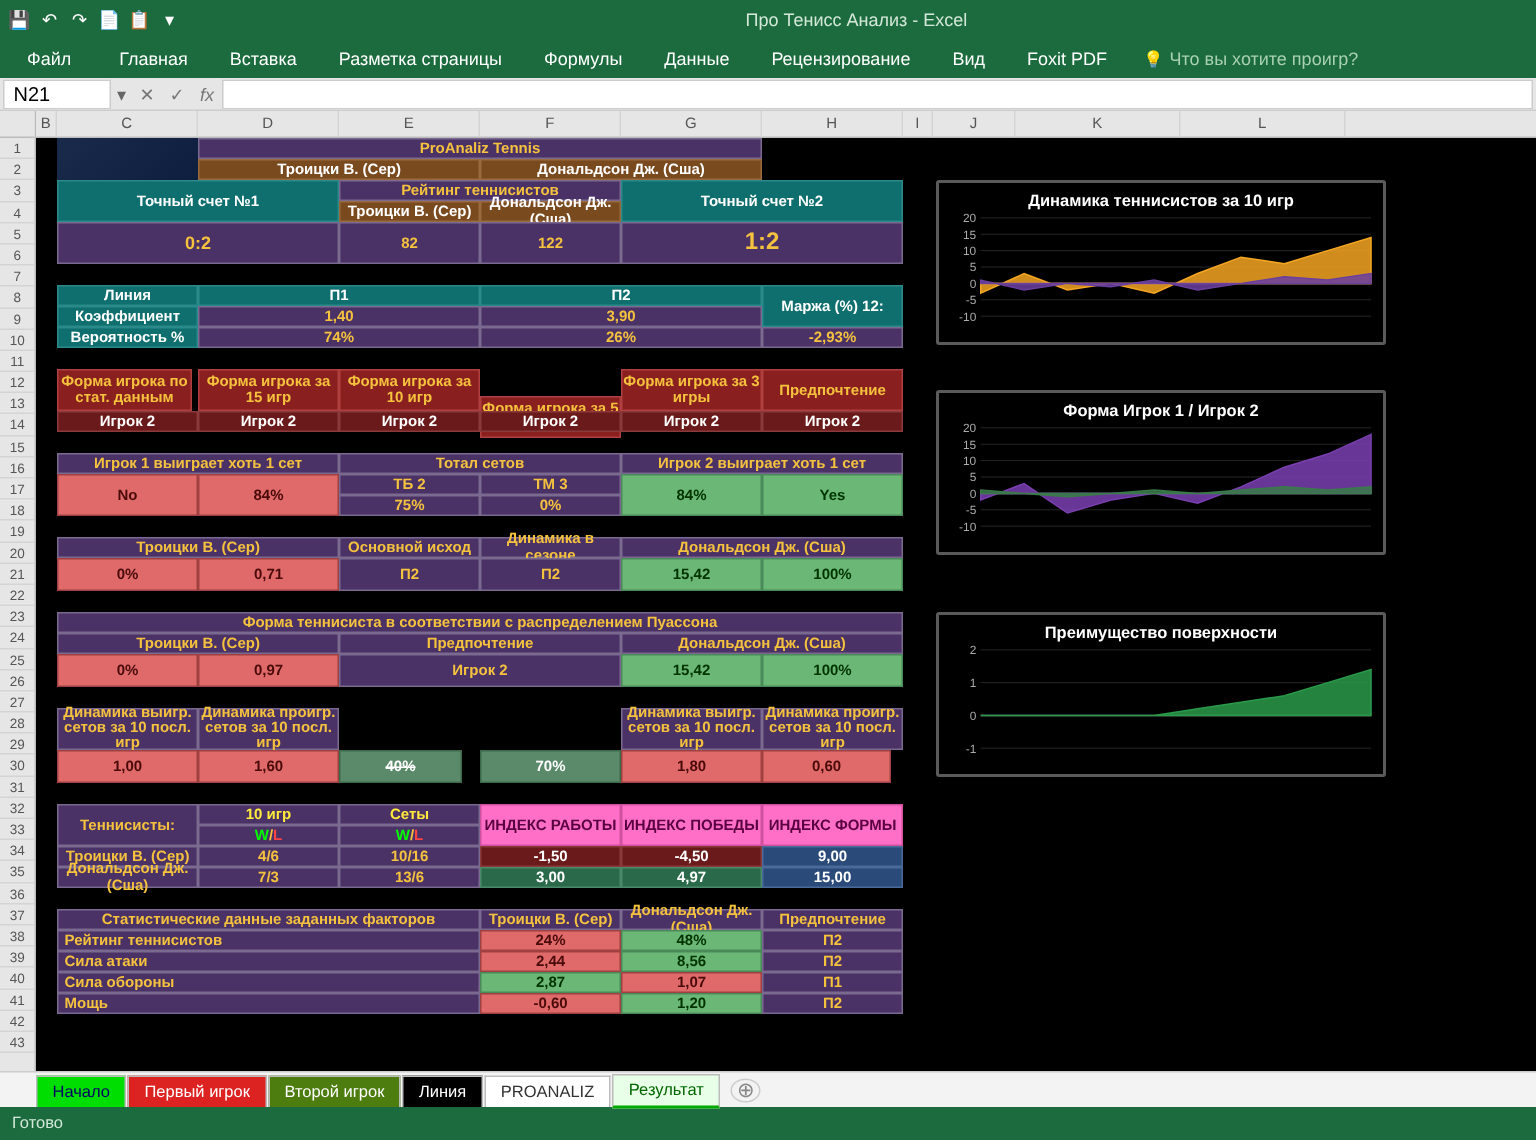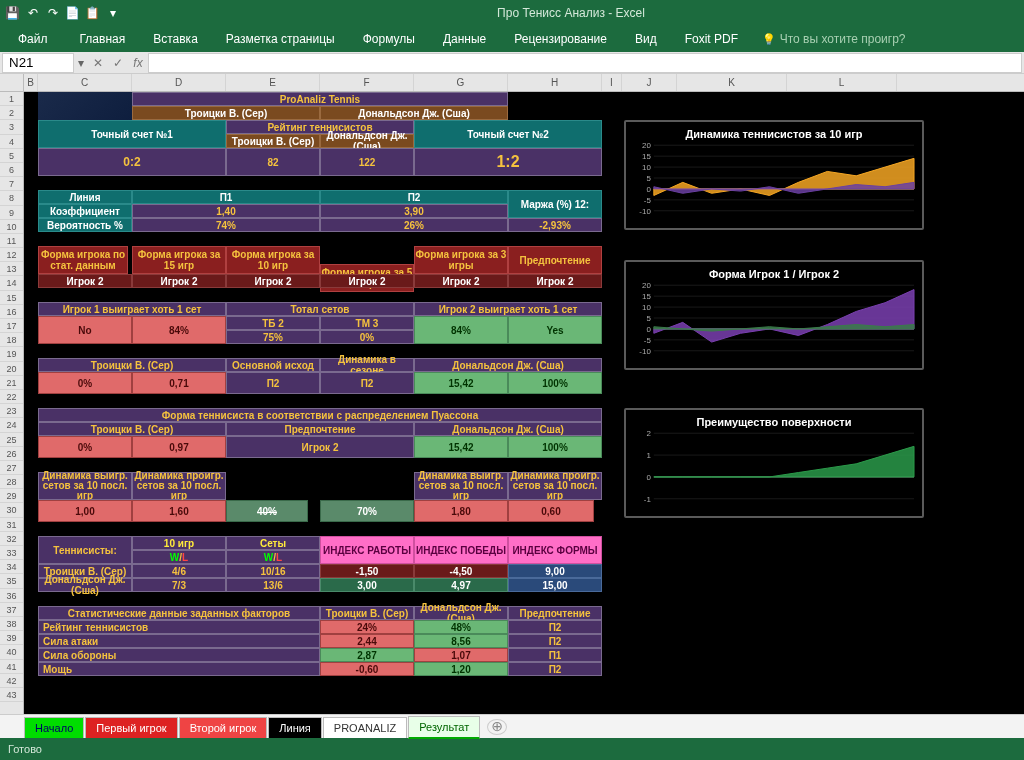--- a/index.html
+++ b/index.html
@@ -44,21 +44,21 @@
 .img-player{background:linear-gradient(135deg,#1a2a4a,#0a1a3a);display:flex;align-items:flex-end;justify-content:center}
 .img-player:before{content:"";width:30px;height:40px;background:#c0a080;clip-path:polygon(40% 0,60% 0,70% 30%,90% 40%,80% 60%,60% 60%,65% 100%,35% 100%,40% 60%,20% 60%,10% 40%,30% 30%)}
 .chart-box{position:absolute;background:#000;border:2px solid #5a5a5a;border-radius:2px;padding:4px}
 .chart-title{color:#fff;font-size:11px;font-weight:bold;text-align:center;padding:2px 4px}
 .chart-svg{width:100%;height:72px}
 .axis-tick{fill:#aaa;font-size:8px}
 .sheet-tabs{height:24px;background:#f3f3f3;border-top:1px solid #ccc;display:flex;align-items:center;padding-left:24px;gap:0;font-size:11px}
 .stab{padding:4px 10px;border:1px solid #bbb;border-bottom:none;cursor:pointer;margin-right:1px;position:relative;top:1px}
 .stab.green{background:#0d0;color:#006}
 .stab.red{background:#d22;color:#fff}
-.stab.blue{background:#ef4444;color:#fff}
+.stab.blue{background:#4d7c0f;color:#fff}
 .stab.black{background:#000;color:#fff}
 .stab.white{background:#fff;color:#333}
 .stab.active{background:#e8ffe8;color:#060;border-bottom:2px solid #0a0}
 .stab-add{width:20px;text-align:center;color:#888;cursor:pointer;font-size:14px;border:1px solid #ccc;border-radius:50%;margin-left:6px;height:16px;line-height:13px}
 .status{height:22px;background:#1c6b3e;color:#d4e8d9;font-size:11px;display:flex;align-items:center;padding:0 8px}
 </style>
 </head>
 <body>
 
 <div class="titlebar">

